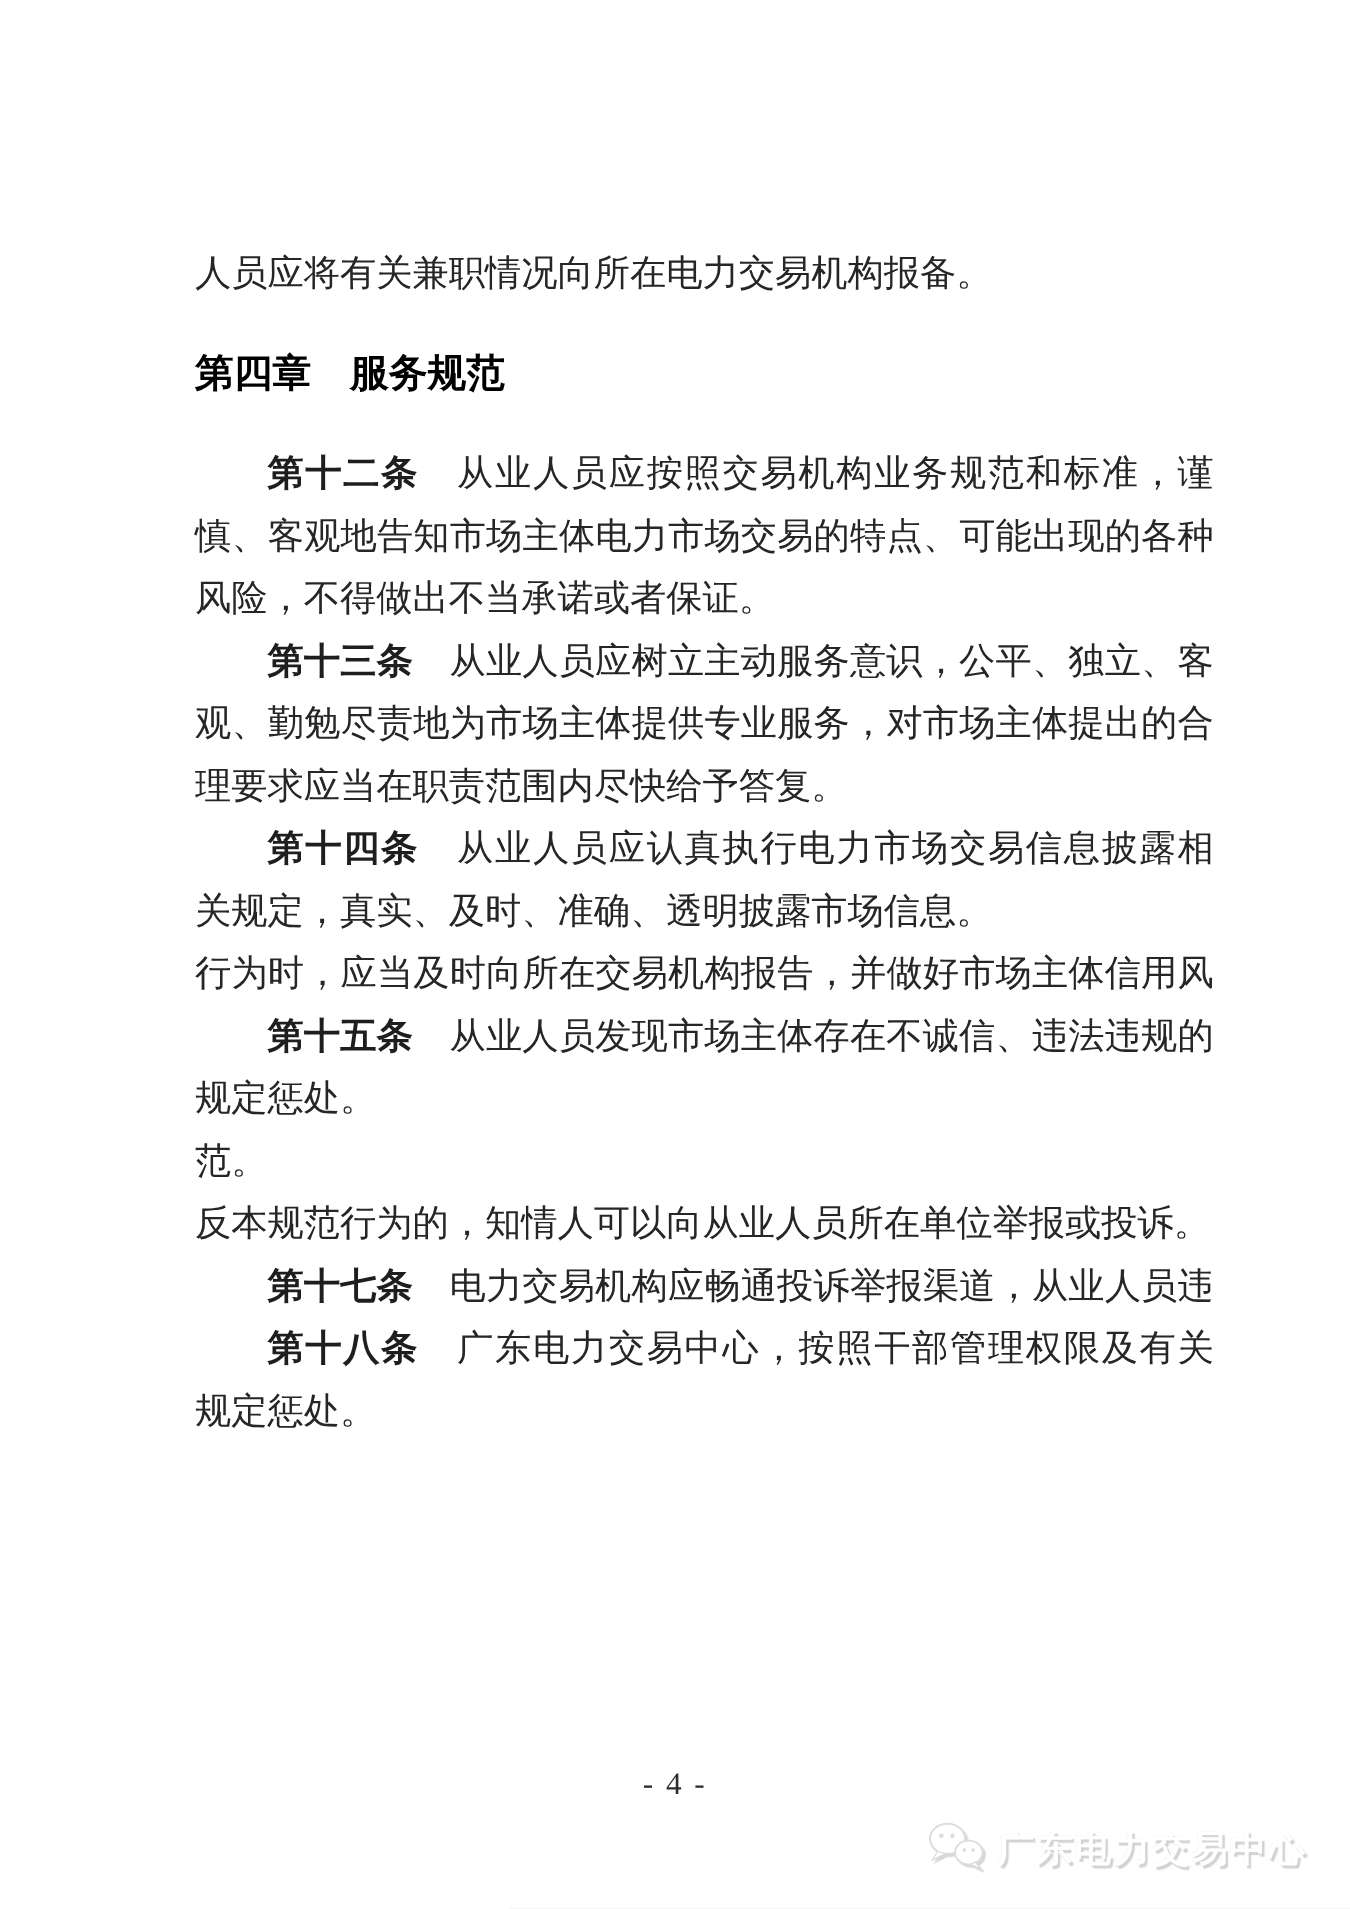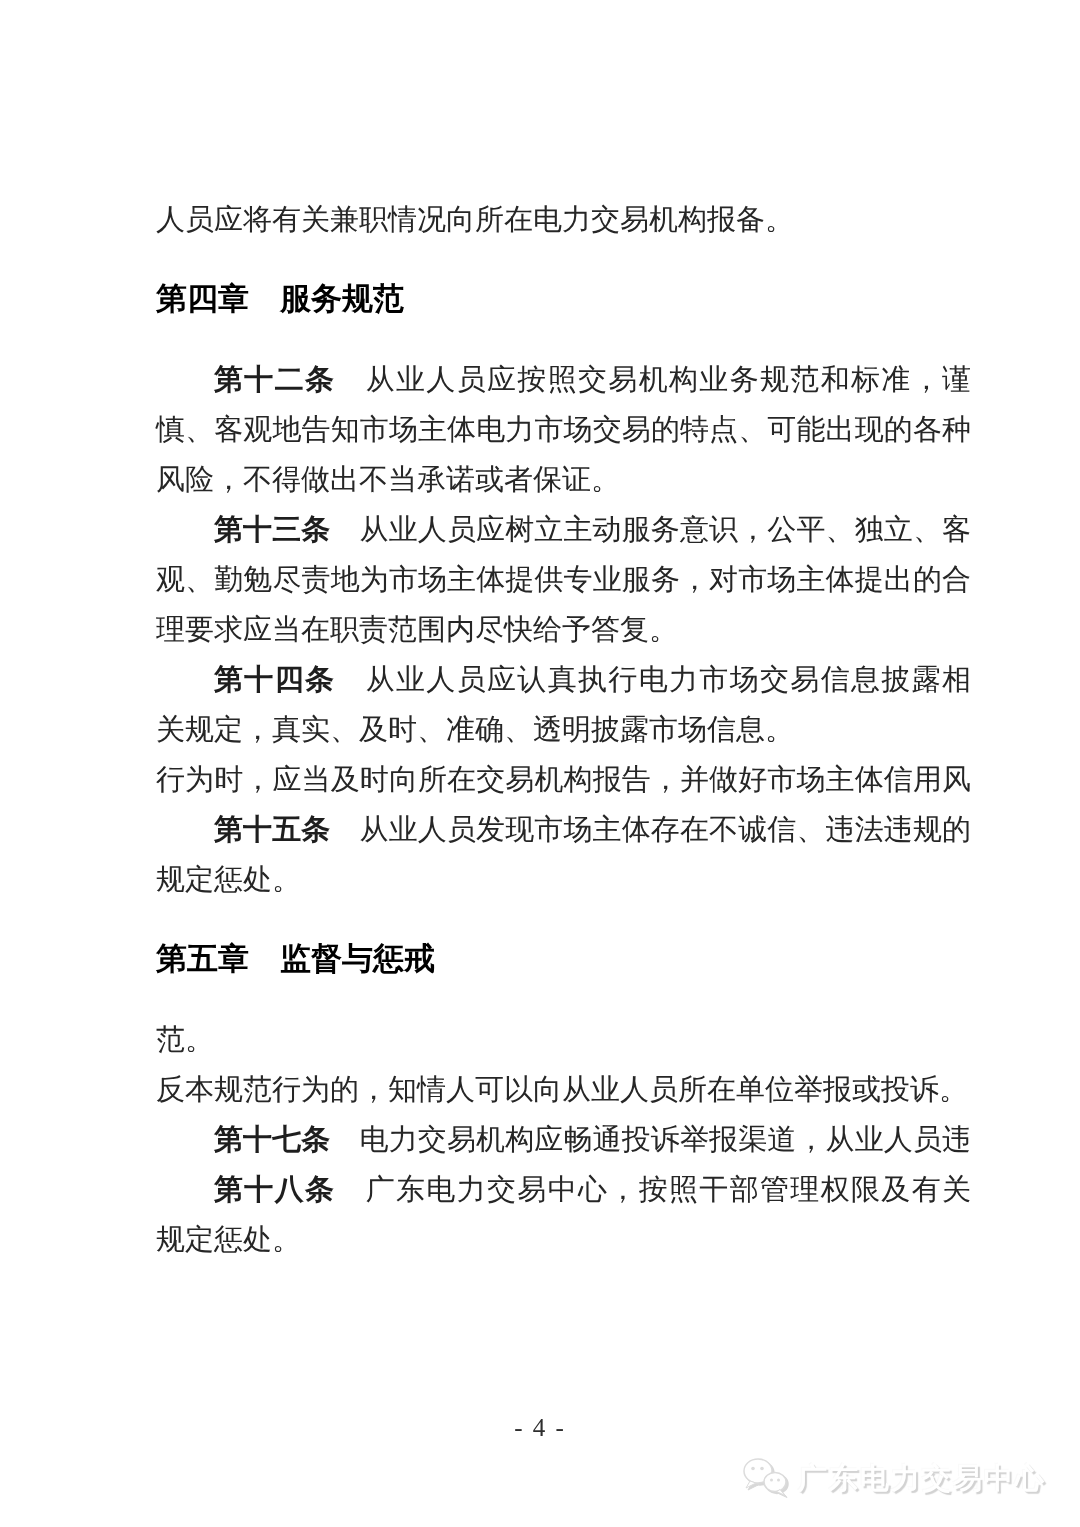--- a/index.html
+++ b/index.html
@@ -104,21 +104,20 @@
       <div class="line jl first"><b class="art-num">第十四条</b><span>　从业人员应认真执行电力市场交易信息披露相</span></div>
       <div class="line ll">关规定，真实、及时、准确、透明披露市场信息。</div>
     </div>
 
     <div class="paragraph">
       <div class="line jl">行为时，应当及时向所在交易机构报告，并做好市场主体信用风</div>
       <div class="line jl first"><b class="art-num">第十五条</b><span>　从业人员发现市场主体存在不诚信、违法违规的</span></div>
       <div class="line ll">规定惩处。</div>
     </div>
 
-    <h2 class="chapter">第五章　监督与惩戒</h2>
 
     <div class="paragraph">
       <div class="line ll">范。</div>
     </div>
 
     <div class="paragraph">
       <div class="line ll">反本规范行为的，知情人可以向从业人员所在单位举报或投诉。</div>
       <div class="line jl first"><b class="art-num">第十七条</b><span>　电力交易机构应畅通投诉举报渠道，从业人员违</span></div>
     </div>
 

